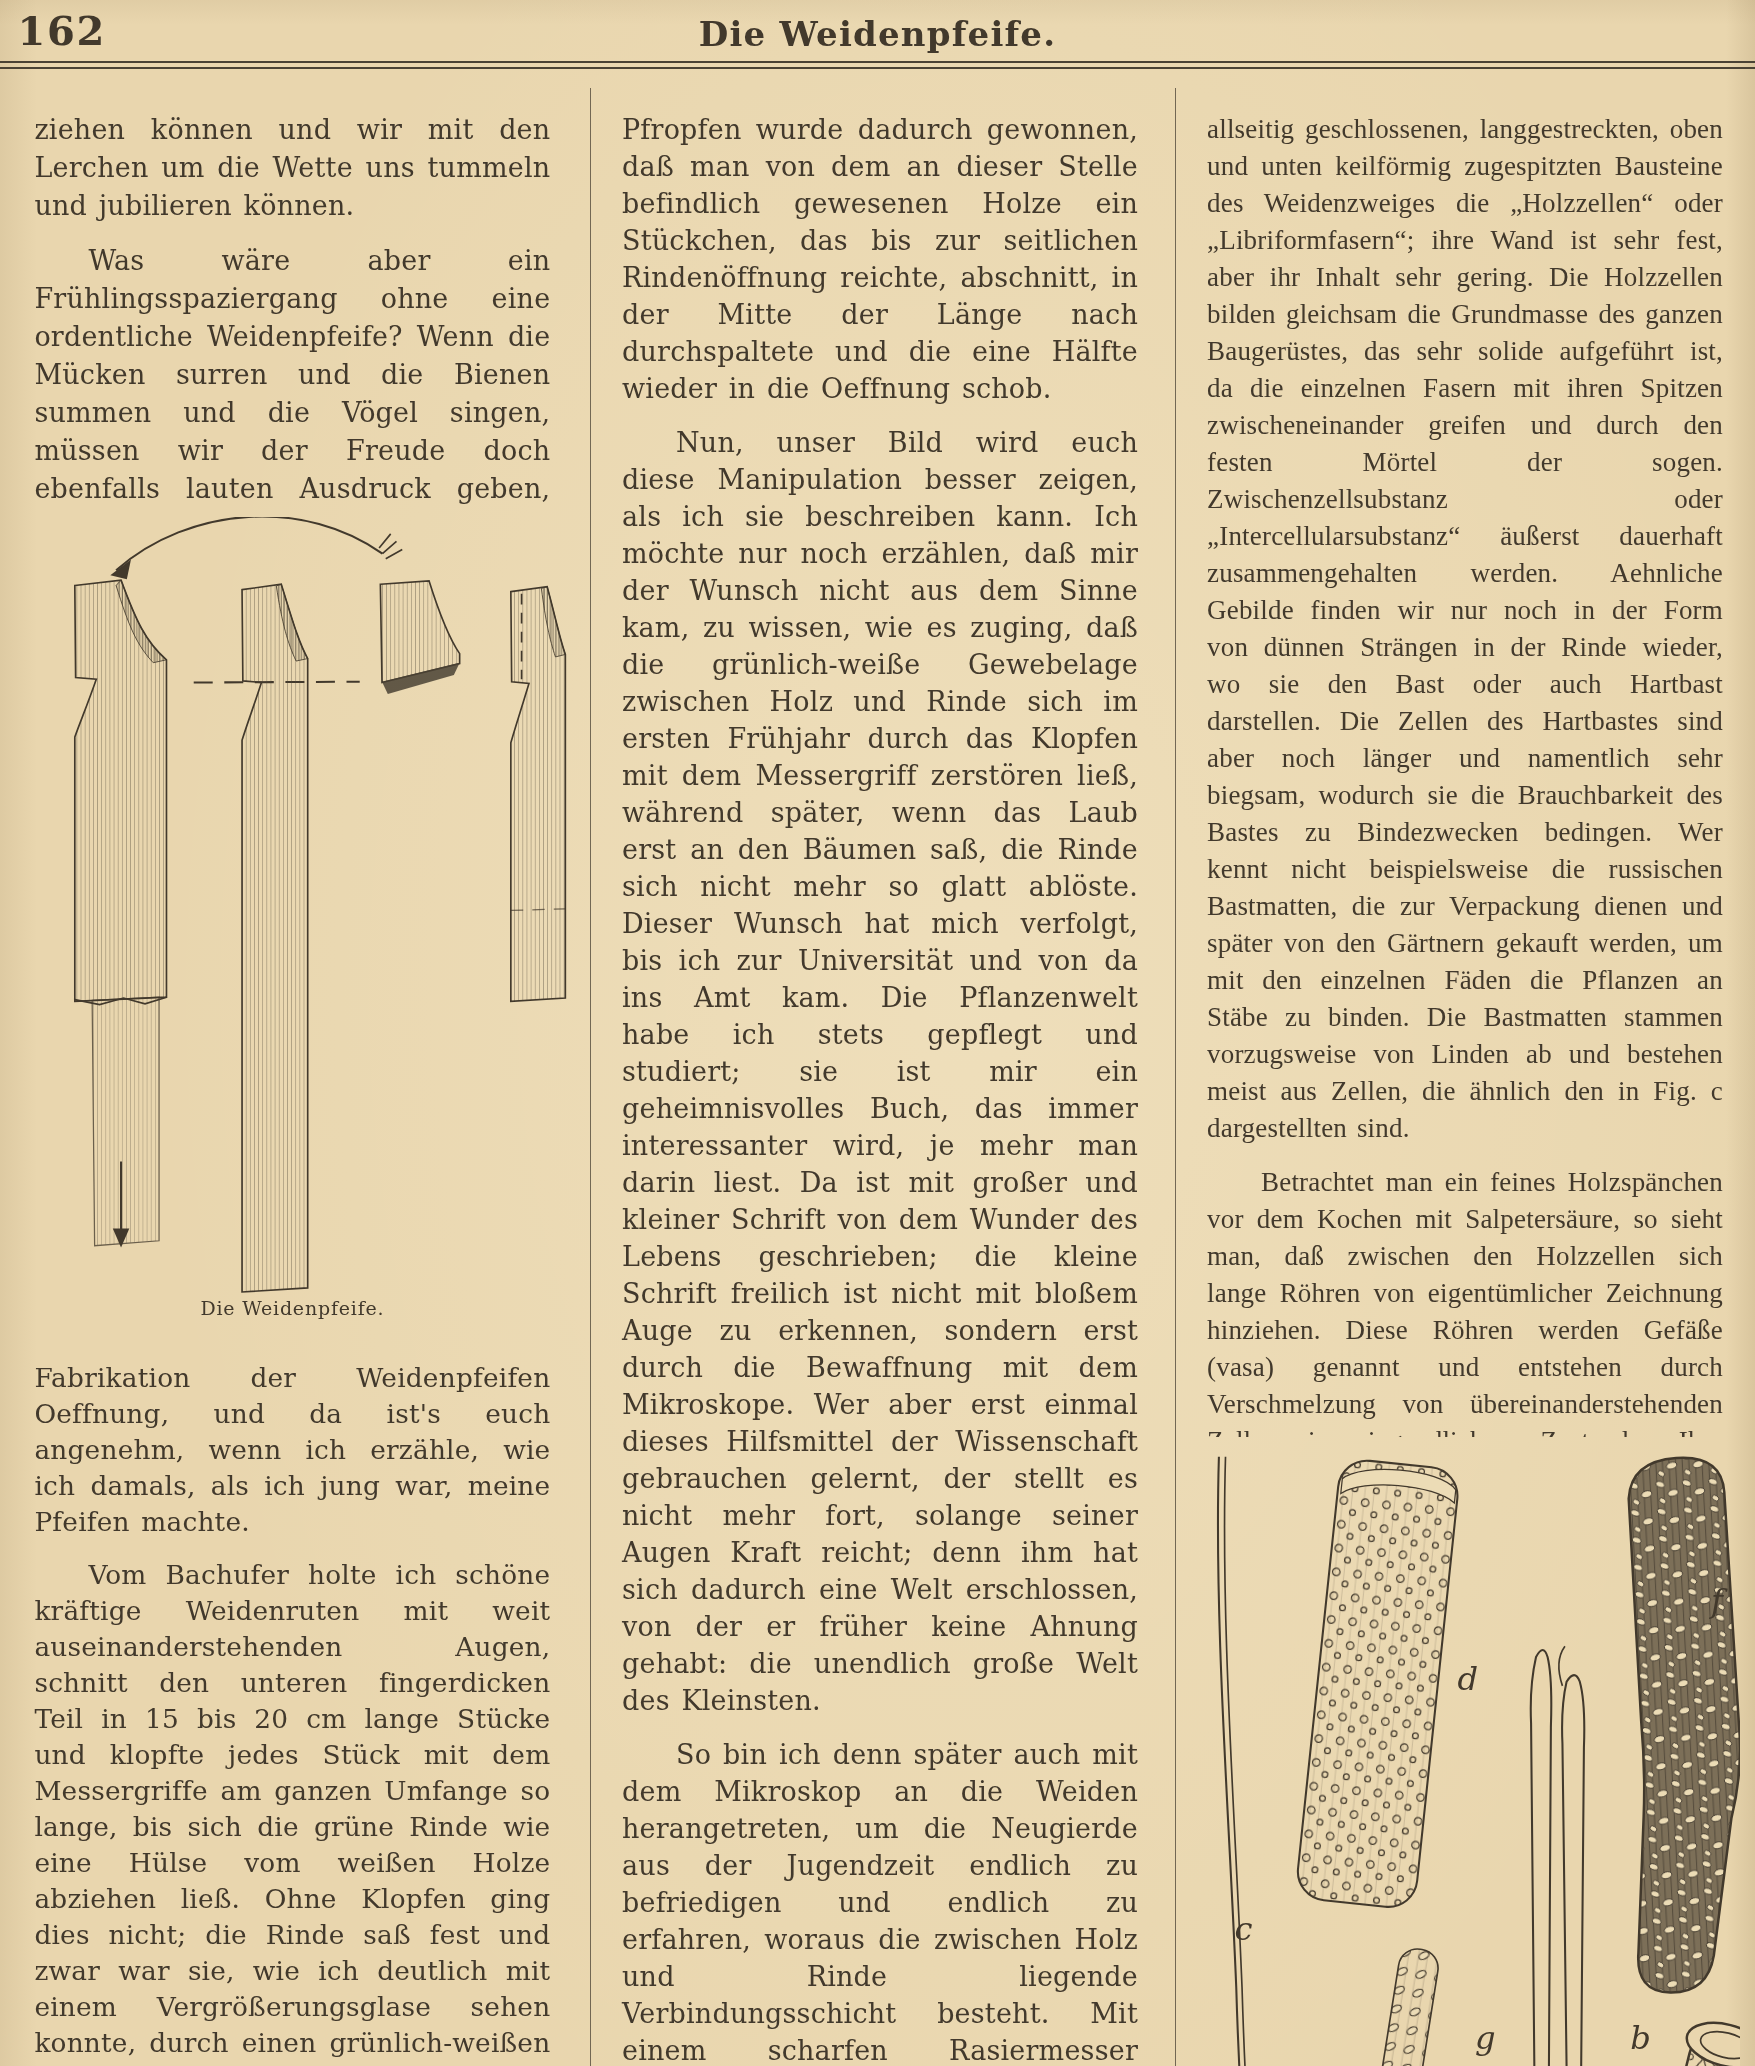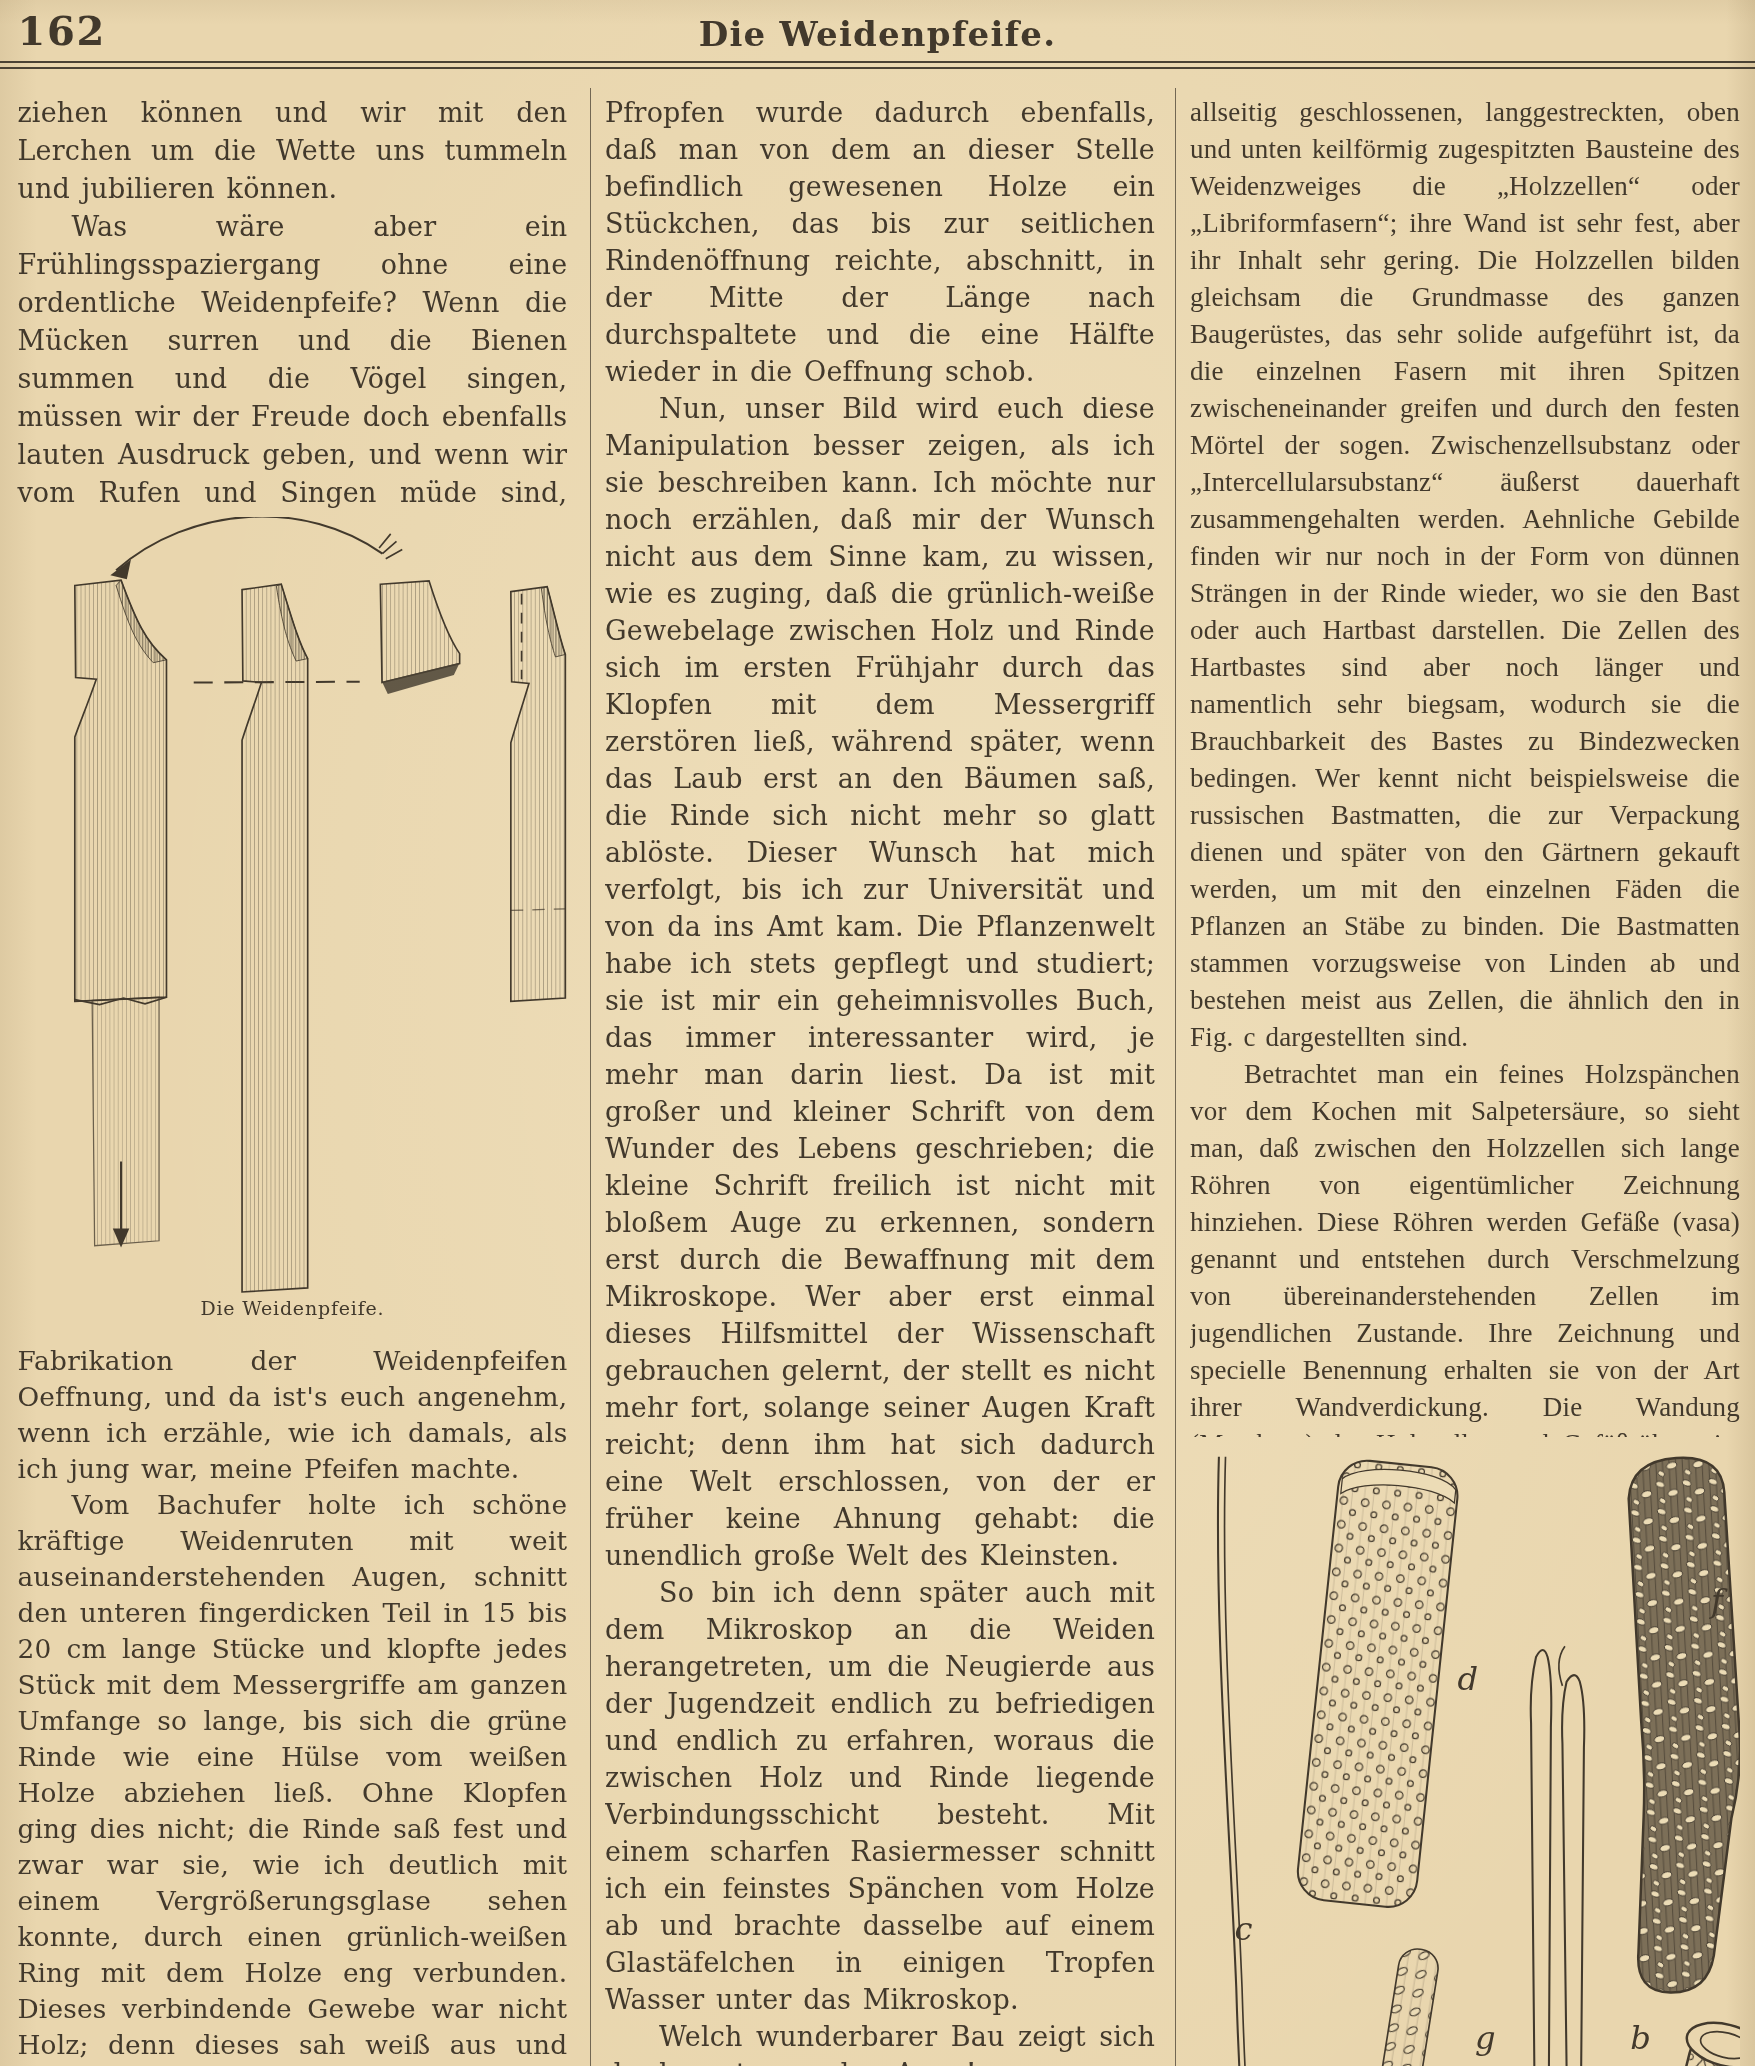--- a/index.html
+++ b/index.html
@@ -33,21 +33,21 @@
 
   .col{
     position:absolute;top:94px;width:550px;
     text-align:justify;
     text-justify:inter-word;
   }
   .col-left{left:17.4px;}
   .col-mid{left:605px;}
   .col-right{left:1190px;}
 
-  .col p{margin:0;padding:0;word-spacing:2.9px;letter-spacing:0.2px;}
+  .col p{margin:17px;padding:0;word-spacing:2.9px;letter-spacing:0.2px;}
   .ind{text-indent:54px;}
 
   .lc-top{font-size:27px;line-height:38px;height:421px;overflow:hidden;}
   .lc-bottom{position:absolute;top:1249px;left:0;width:550px;font-size:26.4px;line-height:36px;height:1145px;overflow:hidden;}
   .mc-text{font-size:27px;line-height:37px;height:2393px;overflow:hidden;}
   .rc-text{font-size:27px;line-height:37px;height:1343px;overflow:hidden;font-family:Liberation Serif, serif;}
 
   .fig1{position:absolute;top:423px;left:0;}
   .fig1-caption{
     position:absolute;top:1203px;left:0;width:550px;
@@ -125,21 +125,21 @@
 
     <div class="lc-bottom">
       <p>Fabrikation der Weidenpfeifen Oeffnung, und da ist's euch angenehm, wenn ich erzähle, wie ich damals, als ich jung war, meine Pfeifen machte.</p>
       <p class="ind">Vom Bachufer holte ich schöne kräftige Weidenruten mit weit auseinanderstehenden Augen, schnitt den unteren fingerdicken Teil in 15 bis 20 cm lange Stücke und klopfte jedes Stück mit dem Messergriffe am ganzen Umfange so lange, bis sich die grüne Rinde wie eine Hülse vom weißen Holze abziehen ließ. Ohne Klopfen ging dies nicht; die Rinde saß fest und zwar war sie, wie ich deutlich mit einem Vergrößerungsglase sehen konnte, durch einen grünlich-weißen Ring mit dem Holze eng verbunden. Dieses verbindende Gewebe war nicht Holz; denn dieses sah weiß aus und war fahl; es war auch nicht Rinde, die deutlich grün und krautartig erschien. Was das eigentlich war, konnte ich damals nicht erkennen; ich war aber auch schon zufrieden, daß schließlich sich diese dünne Lage zwischen Rinde und Holz durch das Klopfen zerstören ließ und die Rinde als einen Hohlcylinder dadurch ablösbar machte.</p>
 
     </div>
   </div>
 
   <div class="col col-mid">
     <div class="mc-text">
-      <p>Pfropfen wurde dadurch ebenfalls, daß man von dem an dieser Stelle befindlich gewesenen Holze ein Stückchen, das bis zur seitlichen Rindenöffnung reichte, abschnitt, in der Mitte der Länge nach durchspaltete und die eine Hälfte wieder in die Oeffnung schob.</p>
+      <p>Pfropfen wurde dadurch gewonnen, daß man von dem an dieser Stelle befindlich gewesenen Holze ein Stückchen, das bis zur seitlichen Rindenöffnung reichte, abschnitt, in der Mitte der Länge nach durchspaltete und die eine Hälfte wieder in die Oeffnung schob.</p>
       <p class="ind">Nun, unser Bild wird euch diese Manipulation besser zeigen, als ich sie beschreiben kann. Ich möchte nur noch erzählen, daß mir der Wunsch nicht aus dem Sinne kam, zu wissen, wie es zuging, daß die grünlich-weiße Gewebelage zwischen Holz und Rinde sich im ersten Frühjahr durch das Klopfen mit dem Messergriff zerstören ließ, während später, wenn das Laub erst an den Bäumen saß, die Rinde sich nicht mehr so glatt ablöste. Dieser Wunsch hat mich verfolgt, bis ich zur Universität und von da ins Amt kam. Die Pflanzenwelt habe ich stets gepflegt und studiert; sie ist mir ein geheimnisvolles Buch, das immer interessanter wird, je mehr man darin liest. Da ist mit großer und kleiner Schrift von dem Wunder des Lebens geschrieben; die kleine Schrift freilich ist nicht mit bloßem Auge zu erkennen, sondern erst durch die Bewaffnung mit dem Mikroskope. Wer aber erst einmal dieses Hilfsmittel der Wissenschaft gebrauchen gelernt, der stellt es nicht mehr fort, solange seiner Augen Kraft reicht; denn ihm hat sich dadurch eine Welt erschlossen, von der er früher keine Ahnung gehabt: die unendlich große Welt des Kleinsten.</p>
       <p class="ind">So bin ich denn später auch mit dem Mikroskop an die Weiden herangetreten, um die Neugierde aus der Jugendzeit endlich zu befriedigen und endlich zu erfahren, woraus die zwischen Holz und Rinde liegende Verbindungsschicht besteht. Mit einem scharfen Rasiermesser schnitt ich ein feinstes Spänchen vom Holze ab und brachte dasselbe auf einem Glastäfelchen in einigen Tropfen Wasser unter das Mikroskop.</p>
       <p class="ind">Welch wunderbarer Bau zeigt sich da dem staunenden Auge!</p>
 
     </div>
   </div>
 
   <div class="col col-right">
     <div class="rc-text">
       <p>allseitig geschlossenen, langgestreckten, oben und unten keilförmig zugespitzten Bausteine des Weidenzweiges die „Holzzellen“ oder „Libriformfasern“; ihre Wand ist sehr fest, aber ihr Inhalt sehr gering. Die Holzzellen bilden gleichsam die Grundmasse des ganzen Baugerüstes, das sehr solide aufgeführt ist, da die einzelnen Fasern mit ihren Spitzen zwischeneinander greifen und durch den festen Mörtel der sogen. Zwischenzellsubstanz oder „Intercellularsubstanz“ äußerst dauerhaft zusammengehalten werden. Aehnliche Gebilde finden wir nur noch in der Form von dünnen Strängen in der Rinde wieder, wo sie den Bast oder auch Hartbast darstellen. Die Zellen des Hartbastes sind aber noch länger und namentlich sehr biegsam, wodurch sie die Brauchbarkeit des Bastes zu Bindezwecken bedingen. Wer kennt nicht beispielsweise die russischen Bastmatten, die zur Verpackung dienen und später von den Gärtnern gekauft werden, um mit den einzelnen Fäden die Pflanzen an Stäbe zu binden. Die Bastmatten stammen vorzugsweise von Linden ab und bestehen meist aus Zellen, die ähnlich den in Fig. c dargestellten sind.</p>

